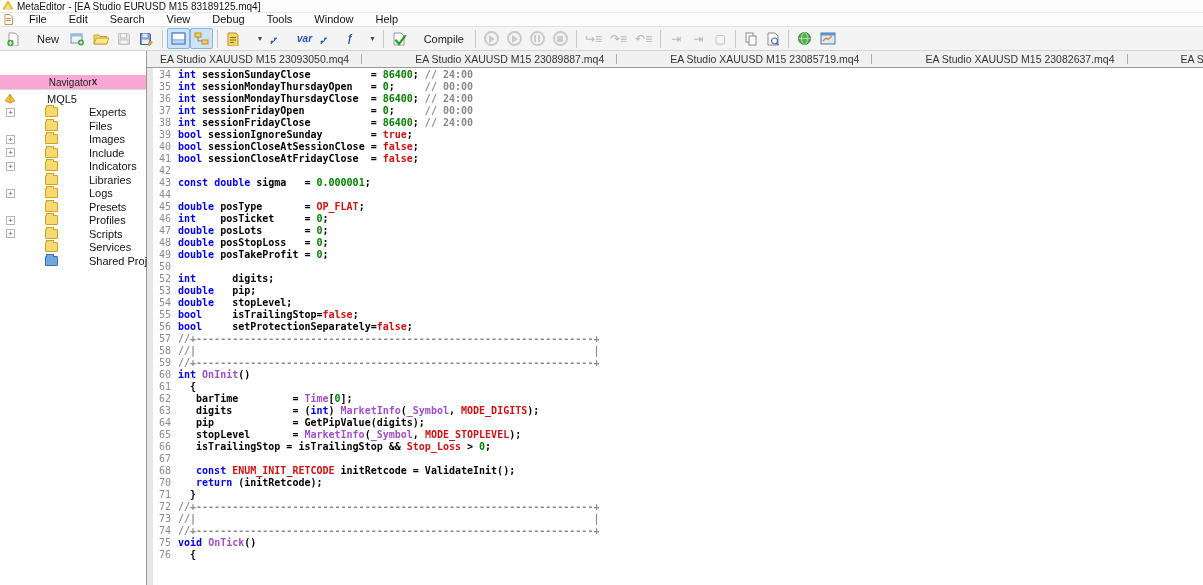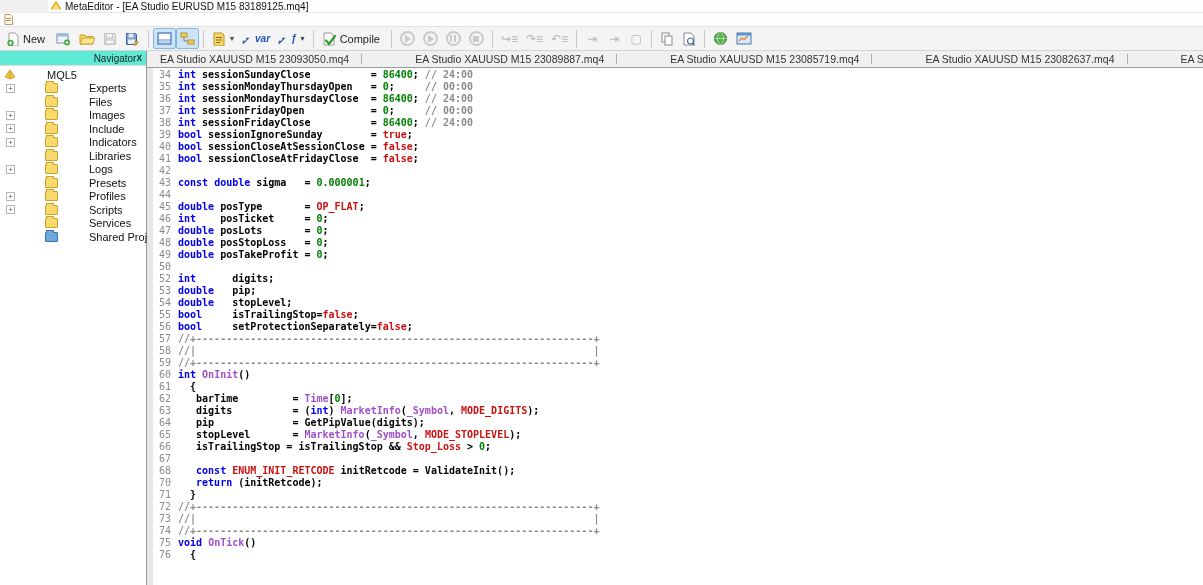--- a/index.html
+++ b/index.html
@@ -1,35 +1,35 @@
 <!DOCTYPE html>
 <html><head>
 <meta charset="utf-8">
 <style>
   * { margin:0; padding:0; box-sizing:border-box; }
   html,body { width:1203px; height:585px; overflow:hidden;
     font-family:"Liberation Sans", sans-serif; background:#f0f0f0; }
 
   
   .titlebar { height:13px; background:#fdfdfd; display:flex; align-items:center;
-    padding-left:3px; border-bottom:1px solid #e8e8e8;margin-left:48px; }
+    padding-left:3px; border-bottom:1px solid #e8e8e8; }
   .app-icon { width:10px; height:10px; margin-right:4px; }
   .title-text { font-size:10px; color:#111; white-space:nowrap; }
 
   
   .menubar { height:13px; background:#fdfdfd; display:flex; align-items:center; font-size:11px; }
   .mdi-icon { width:11px; height:11px; margin:0 4px 0 3px; }
   .menubar ul { display:flex; list-style:none; }
   .menubar li { padding:0 11px; color:#111; cursor:default; line-height:13px; }
 
   
   .toolbar { height:25px; background:#f4f4f4; border-top:1px solid #e2e2e2;
     border-bottom:1px solid #d4d4d4; display:flex; align-items:center; padding-left:2px; }
   .tbtn { height:21px; min-width:22px; display:flex; align-items:center; justify-content:center;
-    gap:3px; border:1px solid transparent; border-radius:2px; padding:0 3px; font-size:11px; color:#222; }
+    gap:17px; border:1px solid transparent; border-radius:2px; padding:0 3px; font-size:11px; color:#222; }
   .tbtn.labeled { padding:0 6px 0 3px; }
   .tbtn.active { background:#cde4f7; border-color:#84b6e0; }
   .tbtn.disabled { filter:grayscale(1) opacity(.5); }
   .tsep { width:1px; height:18px; background:#c9c9c9; margin:0 4px; }
   .tbtn svg { display:block; }
   .dd-arrow { font-size:8px; color:#444; margin-left:1px; }
   .vartxt { color:#1f56b0; font-weight:bold; font-size:10px; font-style:italic; }
   .circle-ic { width:15px; height:15px; border-radius:50%; border:2px solid #9aa0a6;
     display:flex; align-items:center; justify-content:center; }
   .tri { width:0; height:0; border-left:6px solid #9aa0a6; border-top:4px solid transparent;
@@ -38,22 +38,22 @@
   .pause-bars i { width:2px; height:7px; background:#9aa0a6; }
   .stop-sq { width:6px; height:6px; background:#9aa0a6; }
   .glyph { font-size:12px; color:#6d7b72; line-height:1; }
 
   
   .main { display:flex; height:560px; }
 
   
   .navigator { width:147px; background:#fff; border-right:1px solid #9a9a9a;
     display:flex; flex-direction:column; }
-  .nav-head { height:15px; background:#5eead4; border-bottom:1px solid #dcdcdc;
-    display:flex; align-items:center; justify-content:flex-end; padding:0 4px; }
+  .nav-head { height:15px; background:#f9a8d4; border-bottom:1px solid #dcdcdc;
+    display:flex; align-items:center; justify-content:center; padding:0 4px;margin-top:24px; }
   .nav-title { font-size:10px; color:#222; }
   .nav-close { font-size:10px; color:#333; font-weight:bold; line-height:10px; cursor:default; }
   .tree { padding-top:2px; font-size:11px; color:#111; }
   .tree-row { display:flex; align-items:center; height:13.5px; padding-left:4px; white-space:nowrap;gap:27px; }
   .tree-row.child { padding-left:6px; }
   .expander { width:9px; height:9px; border:1px solid #b5b5b5; background:#fff; margin-right:3px;
     font-size:8px; line-height:7px; text-align:center; color:#555; flex:none; }
   .expander.none { border:none; background:transparent; }
   .folder { width:13px; height:10px; background:#f7d96d; border:1px solid #c9a227;
     border-radius:1px; position:relative; margin-right:4px; flex:none; }
@@ -96,20 +96,30 @@
   </svg>
   <span class="title-text">MetaEditor - [EA Studio EURUSD M15 83189125.mq4]</span>
 </div>
 
 <div class="menubar">
   <svg class="mdi-icon" viewBox="0 0 11 11">
     <path d="M2 0.5h5l2.5 2.5v7.5H2z" fill="#fff" stroke="#b08030" stroke-width="0.8"></path>
     <rect x="3.2" y="4" width="4.6" height="1" fill="#e07b2a"></rect>
     <rect x="3.2" y="6" width="4.6" height="1" fill="#e07b2a"></rect>
   </svg>
+  <ul id="menu-list">
+      <li>File</li>
+      <li>Edit</li>
+      <li>Search</li>
+      <li>View</li>
+      <li>Debug</li>
+      <li>Tools</li>
+      <li>Window</li>
+      <li>Help</li>
+    </ul>
 </div>
 
 <div class="toolbar">
   <div class="tbtn labeled">
     <svg width="14" height="14" viewBox="0 0 14 14">
       <path d="M3 1h6l3 3v10H3z" fill="#fefefe" stroke="#9a9a9a"></path>
       <circle cx="4.5" cy="11" r="3.2" fill="#45a845"></circle>
       <path d="M4.5 9.3v3.4M2.8 11h3.4" stroke="#fff" stroke-width="1.1"></path>
     </svg>
     <span>New</span>

